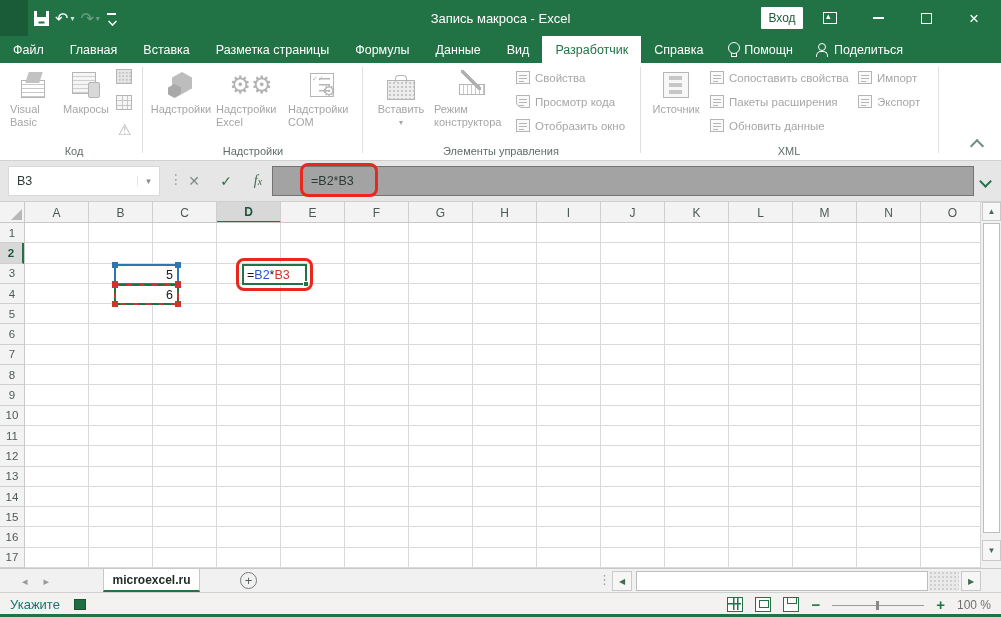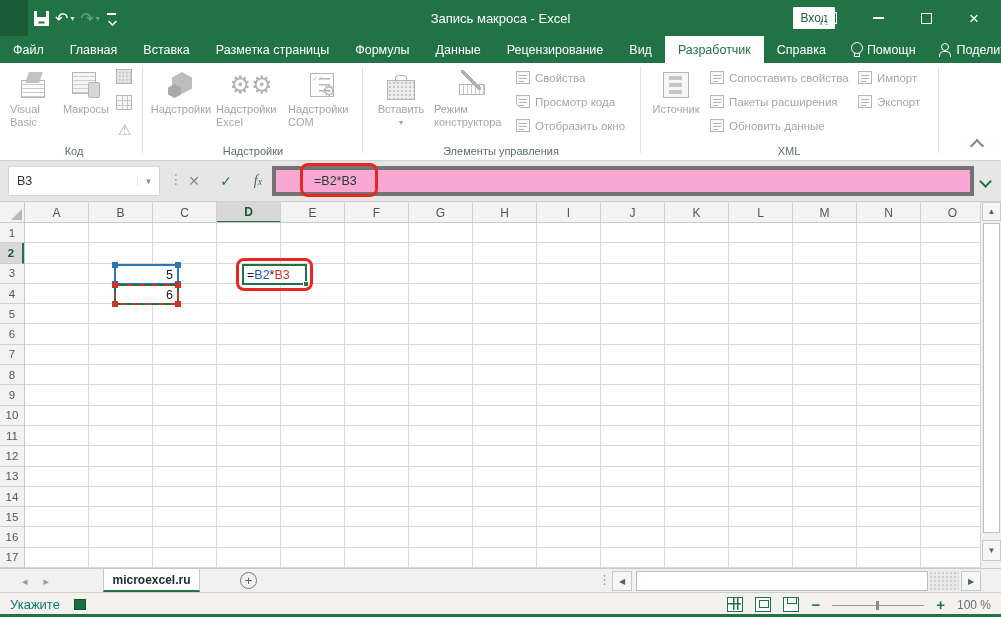--- a/index.html
+++ b/index.html
@@ -14,21 +14,21 @@
   .qat .qbtn { display:flex; align-items:center; color:#fff; font-size:16px; }
   .qat .dim { color:#6fa287; }
   .drop-mini { font-size:8px; margin-left:2px; color:#cfe3d8; }
   .save-glyph { width:15px; height:15px; position:relative; background:#fff; }
   .save-glyph:before { content:""; position:absolute; left:3px; top:0; width:9px; height:6px; background:#217346; }
   .save-glyph:after { content:""; position:absolute; left:3px; bottom:1px; width:9px; height:5px; background:#217346; box-shadow:0 0 0 1.5px #fff inset; }
   .qat-chev { width:12px; height:12px; position:relative; }
   .qat-chev:before { content:""; position:absolute; left:1px; top:1px; width:9px; height:2px; background:#fff; }
   .qat-chev:after { content:""; position:absolute; left:2px; top:5px; width:7px; height:7px; border-right:2px solid #fff; border-bottom:2px solid #fff; transform:rotate(45deg) scale(.7); }
   .win-title { position:absolute; left:0; right:0; top:0; height:36px; display:flex; align-items:center; justify-content:center; font-size:13px; color:#fff; pointer-events:none; }
-  .signin-btn { position:absolute; left:761px; top:7px; width:42px; height:22px; background:#fff; color:#1e5c38; font-size:12px; display:flex; align-items:center; justify-content:center; border-radius:1px;margin-left:32px; }
+  .signin-btn { position:absolute; left:761px; top:7px; width:42px; height:22px; background:#fff; color:#1e5c38; font-size:12px; display:flex; align-items:center; justify-content:center; border-radius:1px; }
   .winctl { position:absolute; top:0; height:36px; width:48px; display:flex; align-items:center; justify-content:center; color:#fff; }
   .ribopt-glyph { width:14px; height:12px; border:1.5px solid #fff; position:relative; }
   .ribopt-glyph:after { content:"\25B4"; position:absolute; left:2px; top:-2px; font-size:9px; color:#fff; }
   .min-glyph { width:11px; height:1.5px; background:#fff; }
   .max-glyph { width:11px; height:11px; border:1.5px solid #fff; }
   .close-glyph { font-size:17px; line-height:17px; }
 
   
   .tabrow { position:absolute; left:0; top:36px; width:1001px; height:27px; background:#217346; display:flex; align-items:stretch; }
   .tab { padding:0 13px; display:flex; align-items:center; color:#fff; font-size:12.5px; white-space:nowrap; }
@@ -85,21 +85,21 @@
   .chev-collapse { position:absolute; width:10px; height:10px; border-left:2px solid #6b8f7c; border-top:2px solid #6b8f7c; transform:rotate(45deg); }
 
   
   .fbar { position:absolute; left:0; top:161px; width:1001px; height:41px; background:#e6e6e6; border-bottom:1px solid #cfcfcf; }
   .namebox { position:absolute; left:8px; top:5px; width:152px; height:30px; background:#fff; border:1px solid #d8d8d8; display:flex; align-items:center; }
   .namebox .nb-text { padding-left:8px; font-size:12.5px; color:#2d3a33; flex:1; }
   .namebox .nb-arrow { width:22px; text-align:center; color:#8a8a8a; font-size:9px; border-left:1px solid #e6e6e6; }
   .fbar-dots { position:absolute; left:169px; top:10px; color:#a0a0a0; font-size:14px; letter-spacing:0; }
   .fbtn { position:absolute; top:5px; width:28px; height:30px; display:flex; align-items:center; justify-content:center; font-size:14px; }
   .fx-label { font-family:"Liberation Serif","DejaVu Serif",serif; font-style:italic; font-weight:normal; font-size:14px; color:#3e6b52; }
-  .finput { position:absolute; left:272px; top:5px; width:702px; height:30px; background:#f9a8d4; border:4px solid #737373; display:flex; align-items:center; }
+  .finput { position:absolute; left:272px; top:5px; width:702px; height:30px; background:#a3a3a3; border:1px solid #737373; display:flex; align-items:center; }
   .finput .ftext { padding-left:38px; font-size:12.5px; color:#2d3a33; }
   .fbar-chev { position:absolute; left:981px; top:16px; width:9px; height:9px; border-right:2px solid #217346; border-bottom:2px solid #217346; transform:rotate(45deg); }
   .f-annot { position:absolute; left:300px; top:2px; width:78px; height:34px; border:3px solid #e8281e; border-radius:8px; pointer-events:none; }
 
   
   .grid-area { position:absolute; left:0; top:202px; width:1001px; height:366px; background:#fff; }
   .corner-cell { position:absolute; left:0; top:0; width:25px; height:21px; background:#f3f3f3; border-right:1px solid #c9c9c9; border-bottom:1px solid #c9c9c9; }
   .corner-cell:after { content:""; position:absolute; right:2px; bottom:2px; border-left:11px solid transparent; border-bottom:11px solid #b8b8b8; }
   .colheads { position:absolute; left:25px; top:0; width:955px; height:21px; display:flex; overflow:hidden; background:#f3f3f3; border-bottom:1px solid #c9c9c9; }
   .colh { width:64px; flex:0 0 64px; display:flex; align-items:center; justify-content:center; font-size:12px; color:#4d5a52; border-right:1px solid #cfcfcf; height:21px; }
@@ -194,21 +194,20 @@
   </div>
 
   <div class="tabrow">
     <div style="display:flex">
         <div class="tab">Файл</div>
         <div class="tab">Главная</div>
         <div class="tab">Вставка</div>
         <div class="tab">Разметка страницы</div>
         <div class="tab">Формулы</div>
         <div class="tab">Данные</div>
-        <div class="tab">Рецензирование</div>
         <div class="tab">Вид</div>
         <div class="tab active">Разработчик</div>
         <div class="tab">Справка</div>
       </div>
     <div class="tab-extra">
       <span class="bulb"></span>
       <span>Помощн</span>
     </div>
     <div class="tab-extra">
       <span class="person"></span>

